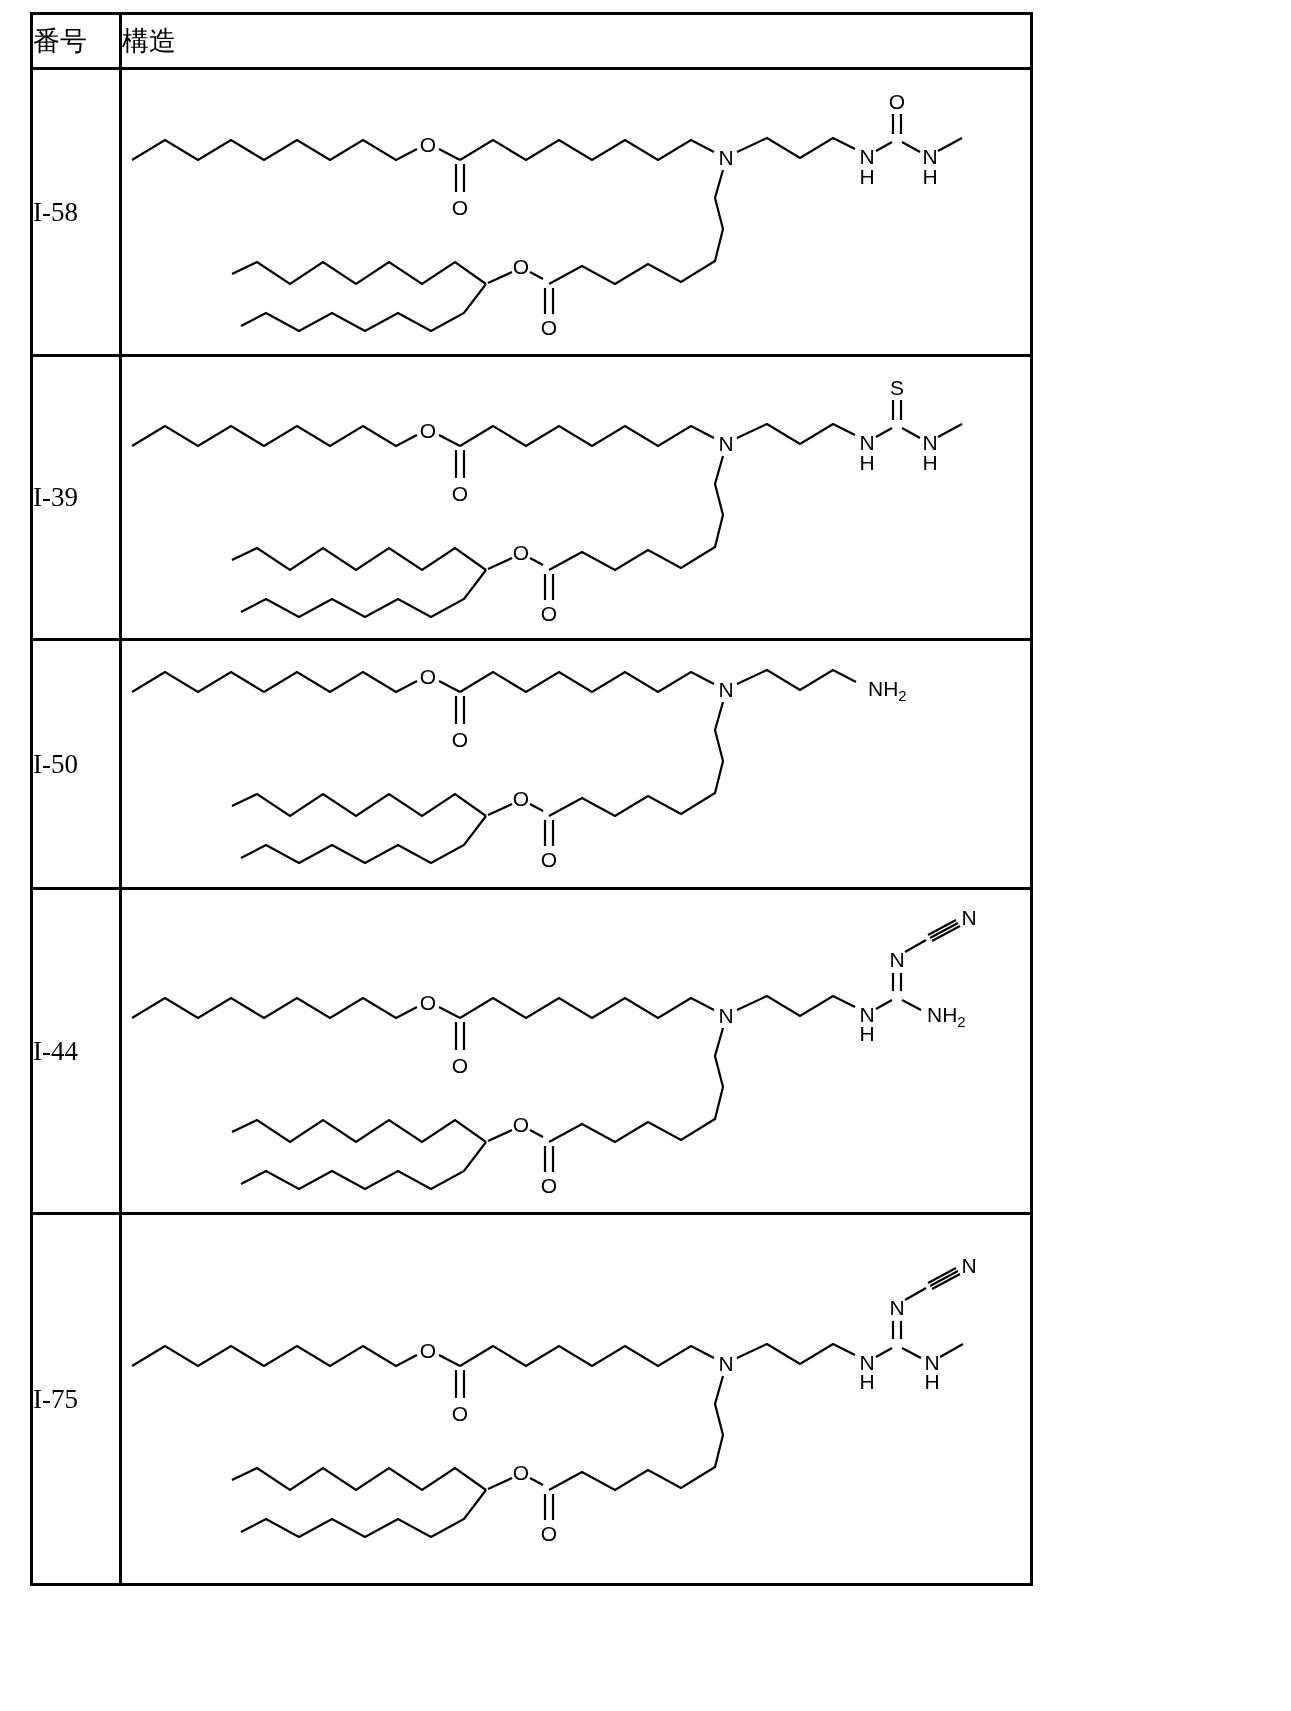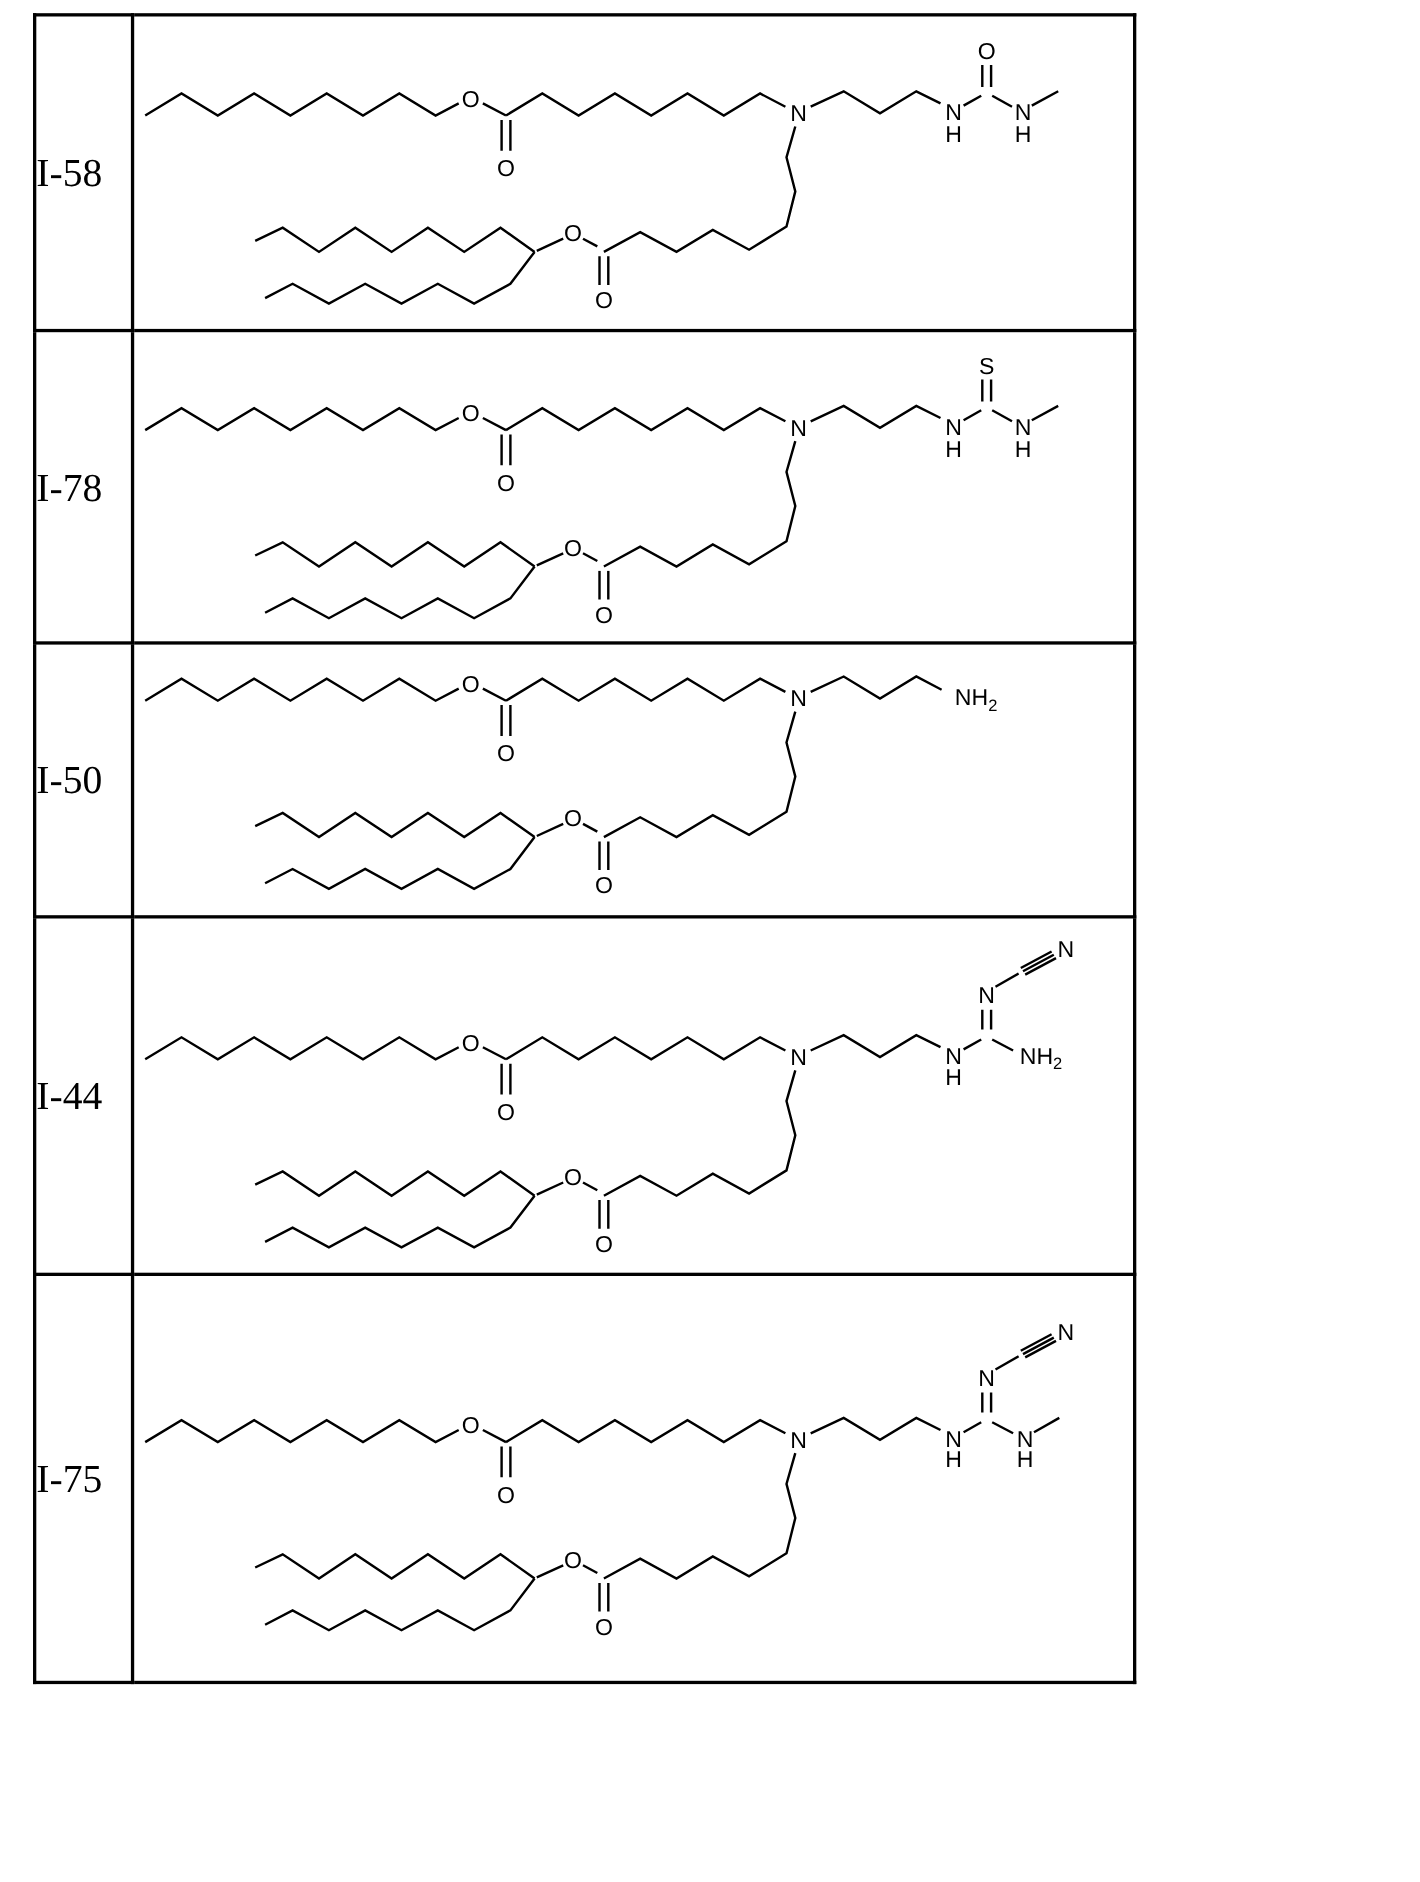--- a/index.html
+++ b/index.html
@@ -1,36 +1,40 @@
 <!DOCTYPE html>
 <html><head>
 <meta charset="utf-8">
 <style>
   html,body{margin:0;padding:0;background:#fff;}
   body{width:1291px;height:1711px;position:relative;font-family:"Liberation Serif","DejaVu Serif",serif;color:#000;}
   table.patent{border-collapse:collapse;position:absolute;left:30px;top:12px;table-layout:fixed;}
   table.patent td, table.patent th{border:3px solid #000;padding:0;background:#fff;}
   th.hcell{height:52px;font-weight:normal;font-size:27px;text-align:left;padding-left:7px;vertical-align:middle;}
-  td.num-cell{width:86px;font-size:36px;vertical-align:middle;padding-left:7px;font-family:Liberation Serif, serif;}
+  td.num-cell{width:86px;font-size:27px;vertical-align:middle;padding-left:7px;font-family:Liberation Serif, serif;}
   td.struct-cell{width:908px;vertical-align:middle;padding-left:6px;}
   tr.r58 td{height:284px;}
   tr.r59 td{height:281px;}
   tr.r60 td{height:246px;}
   tr.r61 td{height:322px;}
   tr.r62 td{height:368px;}
   svg{display:block;}
   svg polyline, svg line{fill:none;stroke:#000;stroke-width:2.2;stroke-linejoin:miter;}
   svg text{font-family:"Liberation Sans","DejaVu Sans",sans-serif;font-size:21px;fill:#000;}
   svg .sub{font-size:15px;}
 </style>
 </head>
 <body>
 
 <table class="patent">
   <tbody>
+      <tr>
+    <th class="hcell" style="width:86px;">番号</th>
+    <th class="hcell" style="width:908px;">構造</th>
+  </tr>
 
   <tr class="r58">
     <td class="num-cell">I-58</td>
     <td class="struct-cell">
       <svg width="880" height="256" viewBox="0 16 880 256">
         <g>
           <polyline points="10,92 43,72 76,92 109,72 142,92 175,72 208,92 241,72 274,92 295,81"></polyline>
           <line x1="317" y1="81" x2="338" y2="92"></line>
           <line x1="334" y1="96" x2="334" y2="124"></line>
           <line x1="342" y1="96" x2="342" y2="124"></line>
@@ -59,21 +63,21 @@
           <text x="745" y="116" text-anchor="middle">H</text>
           <text x="775" y="41" text-anchor="middle">O</text>
           <text x="808" y="96" text-anchor="middle">N</text>
           <text x="808" y="116" text-anchor="middle">H</text>
         </g>
       </svg>
     </td>
   </tr>
 
   <tr class="r59">
-    <td class="num-cell">I-78</td>
+    <td class="num-cell">I-39</td>
     <td class="struct-cell">
       <svg width="880" height="256" viewBox="0 16 880 256">
         <g>
           <polyline points="10,92 43,72 76,92 109,72 142,92 175,72 208,92 241,72 274,92 295,81"></polyline>
           <line x1="317" y1="81" x2="338" y2="92"></line>
           <line x1="334" y1="96" x2="334" y2="124"></line>
           <line x1="342" y1="96" x2="342" y2="124"></line>
           <polyline points="338,92 371,72 404,92 437,72 470,92 503,72 536,92 569,72 592,84"></polyline>
           <polyline points="601,102 593,130 601,161 593,193 559,214 526,196 493,216 460,198 427,216"></polyline>
           <line x1="423" y1="220" x2="423" y2="246"></line>

